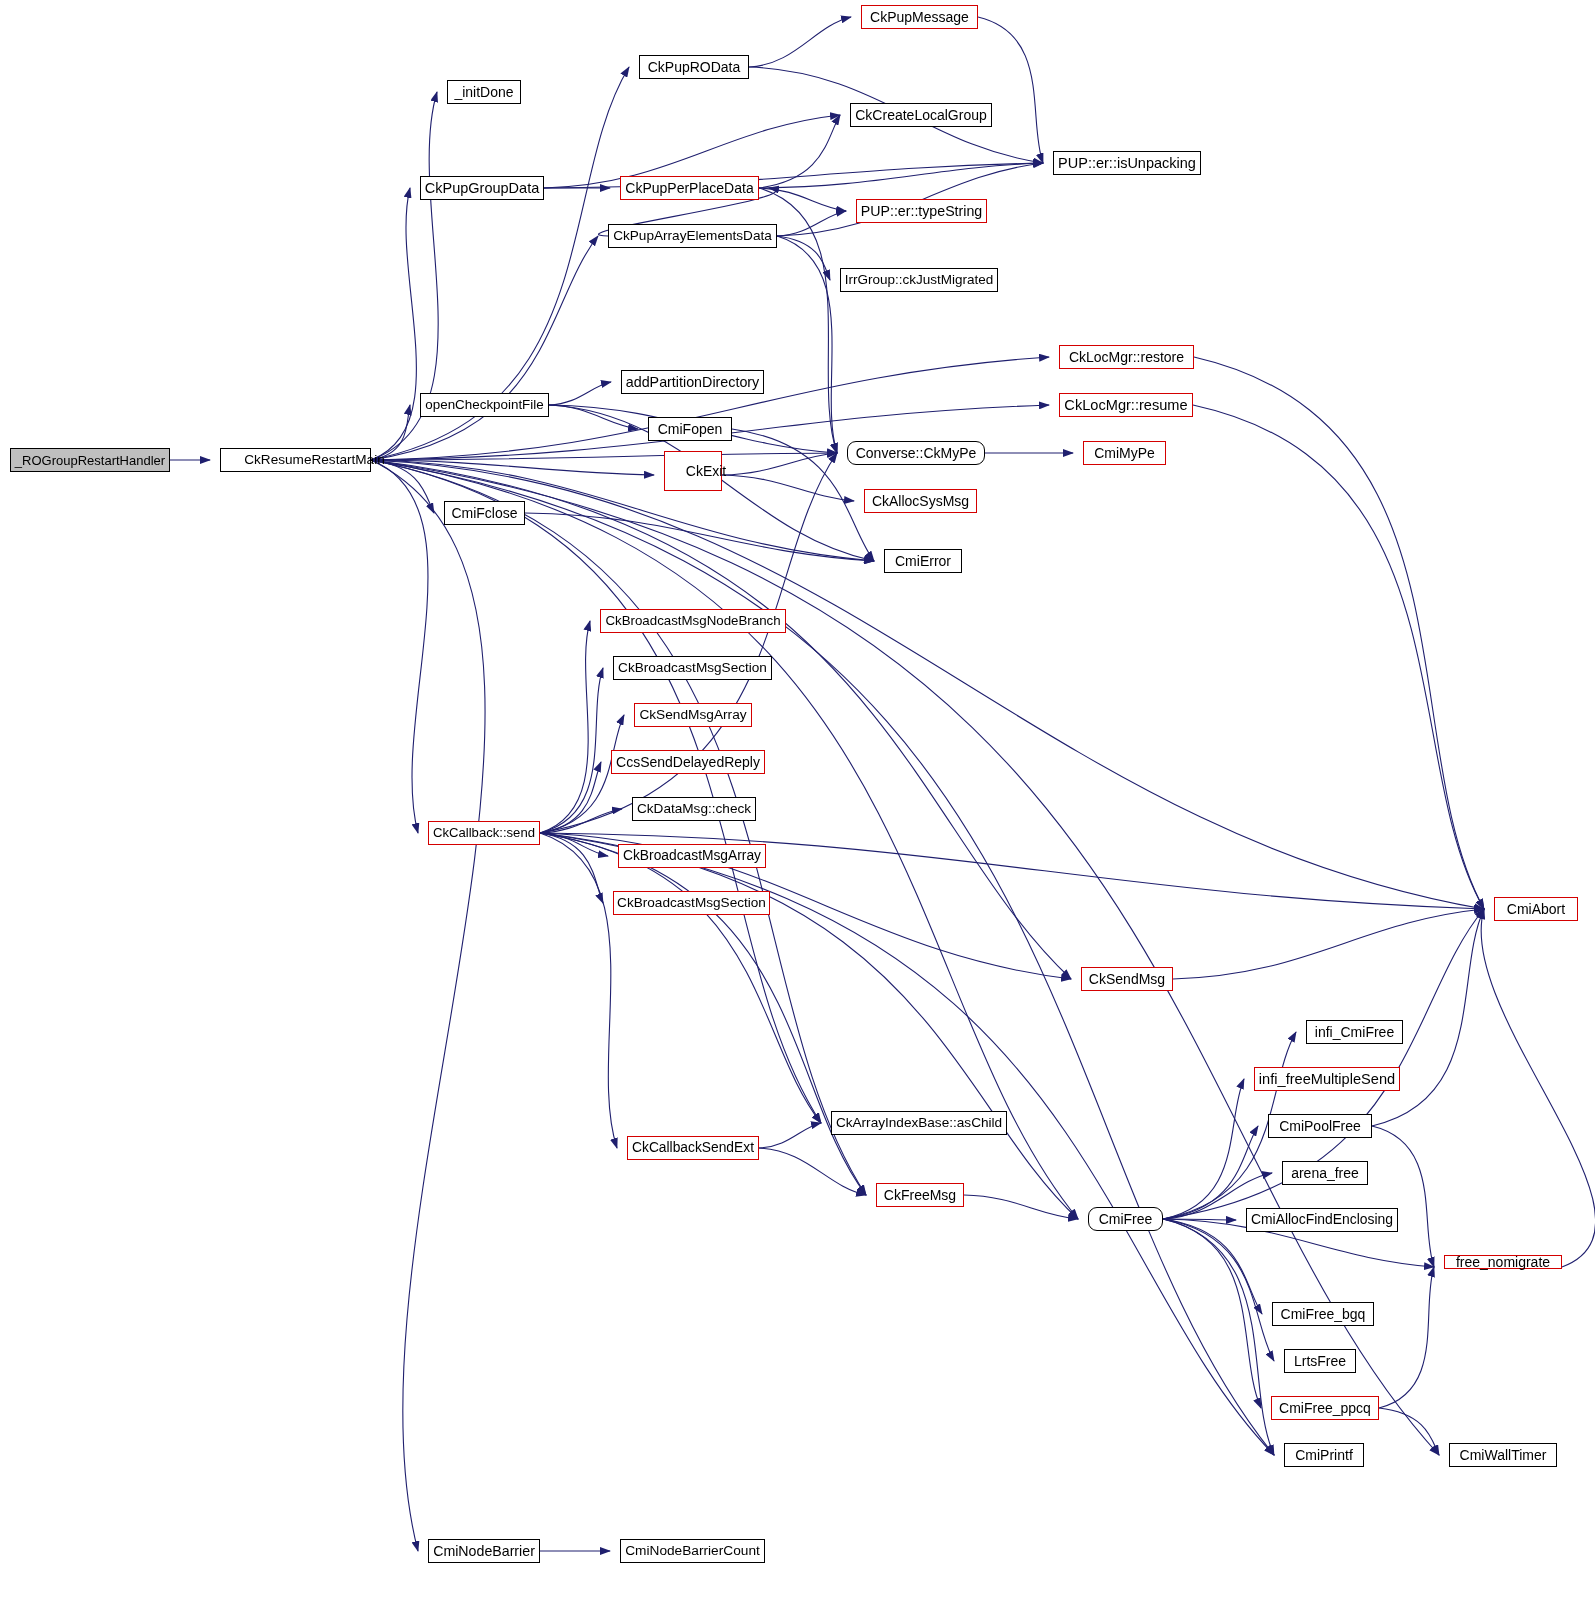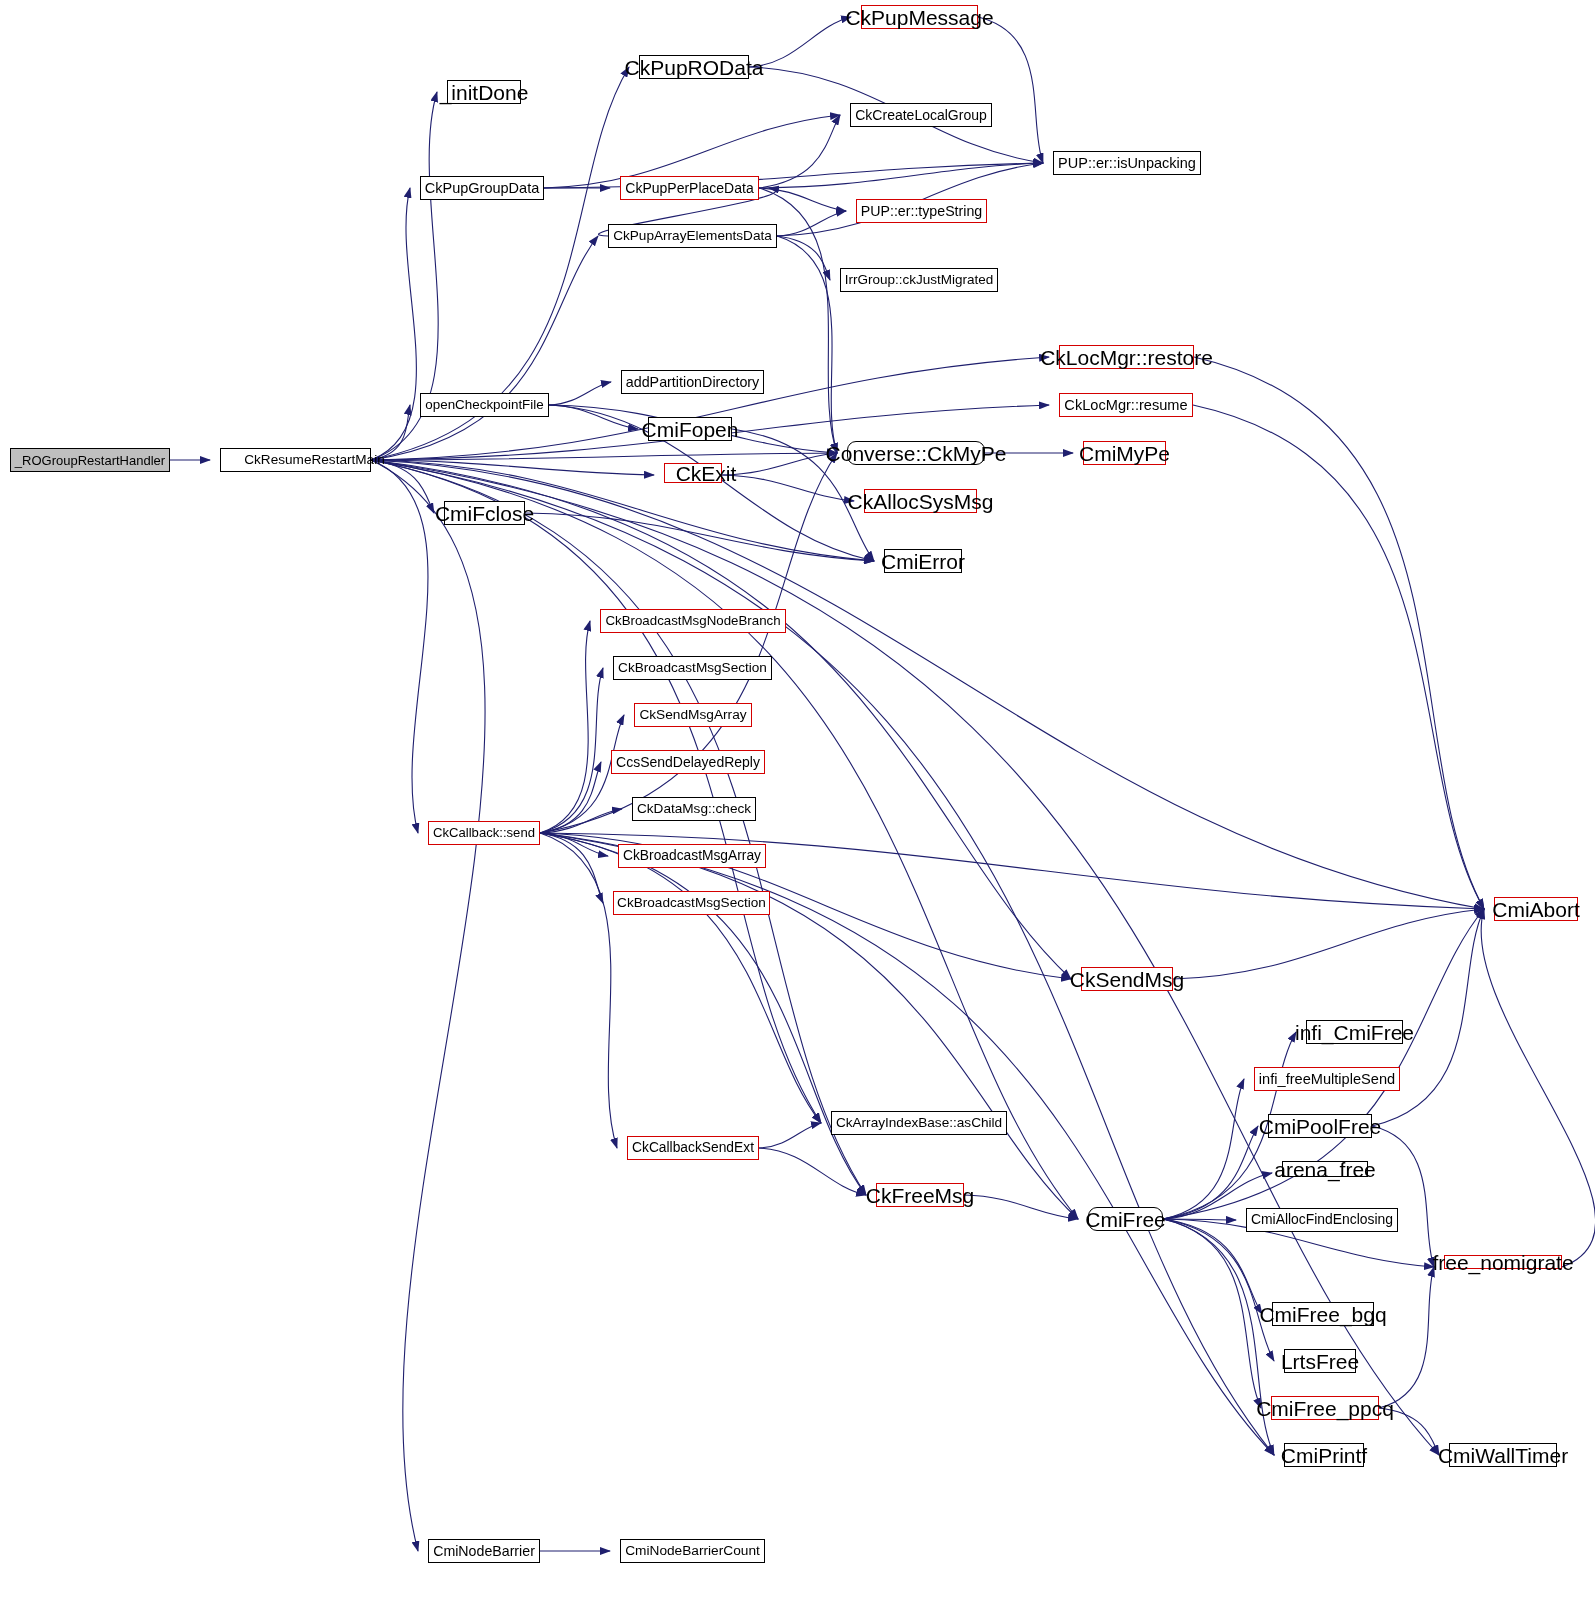--- a/index.html
+++ b/index.html
@@ -10,21 +10,21 @@
     font-family:"Liberation Sans", sans-serif;
     overflow:hidden;
   }
   #edge-layer{position:absolute;left:0;top:0;width:1595px;height:1607px;}
   .node{
     position:absolute;
     box-sizing:border-box;
     border:1px solid #000000;
     background:#ffffff;
     color:#000000;
-    font-size:21px;
+    font-size:14px;
     line-height:1;
     display:flex;
     align-items:center;
     justify-content:center;
     white-space:nowrap;
     padding:0 6px;
     z-index:5;
   }
   .node.red{border-color:#d40000;}
   .node.rootnode{background:#bfbfbf;border-color:#000000;}
@@ -174,21 +174,21 @@
     </div>
     <div class="node" style="left: 648px; top: 417px; width: 84px; height: 24px;">
       <span>CmiFopen</span>
     </div>
     <div class="node" style="left: 847px; top: 441px; width: 138px; height: 24px; border-radius: 9px;">
       <span>Converse::CkMyPe</span>
     </div>
     <div class="node red" style="left: 1083px; top: 441px; width: 83px; height: 24px;">
       <span>CmiMyPe</span>
     </div>
-    <div class="node red" style="left: 664px; top: 463px; width: 58px; height: 20px; padding-left: 32px;">
+    <div class="node red" style="left: 664px; top: 451px; width: 58px; height: 40px; padding-left: 32px;">
       <span>CkExit</span>
     </div>
     <div class="node red" style="left: 864px; top: 489px; width: 113px; height: 24px;">
       <span>CkAllocSysMsg</span>
     </div>
     <div class="node" style="left: 444px; top: 501px; width: 81px; height: 24px;">
       <span>CmiFclose</span>
     </div>
     <div class="node" style="left: 884px; top: 549px; width: 78px; height: 24px;">
       <span>CmiError</span>
@@ -225,21 +225,21 @@
     </div>
     <div class="node" style="left: 1306px; top: 1020px; width: 97px; height: 24px;">
       <span>infi_CmiFree</span>
     </div>
     <div class="node red" style="left: 1254px; top: 1067px; width: 146px; height: 24px; font-size: 14.6px;">
       <span>infi_freeMultipleSend</span>
     </div>
     <div class="node" style="left: 1268px; top: 1114px; width: 104px; height: 24px;">
       <span>CmiPoolFree</span>
     </div>
-    <div class="node" style="left: 1282px; top: 1161px; width: 86px; height: 16px;">
+    <div class="node" style="left: 1282px; top: 1161px; width: 86px; height: 24px;">
       <span>arena_free</span>
     </div>
     <div class="node" style="left: 1246px; top: 1208px; width: 152px; height: 24px; font-size: 13.9px;">
       <span>CmiAllocFindEnclosing</span>
     </div>
     <div class="node" style="left: 831px; top: 1111px; width: 176px; height: 24px; font-size: 13.6px;">
       <span>CkArrayIndexBase::asChild</span>
     </div>
     <div class="node red" style="left: 627px; top: 1136px; width: 132px; height: 24px; font-size: 13.8px;">
       <span>CkCallbackSendExt</span>

